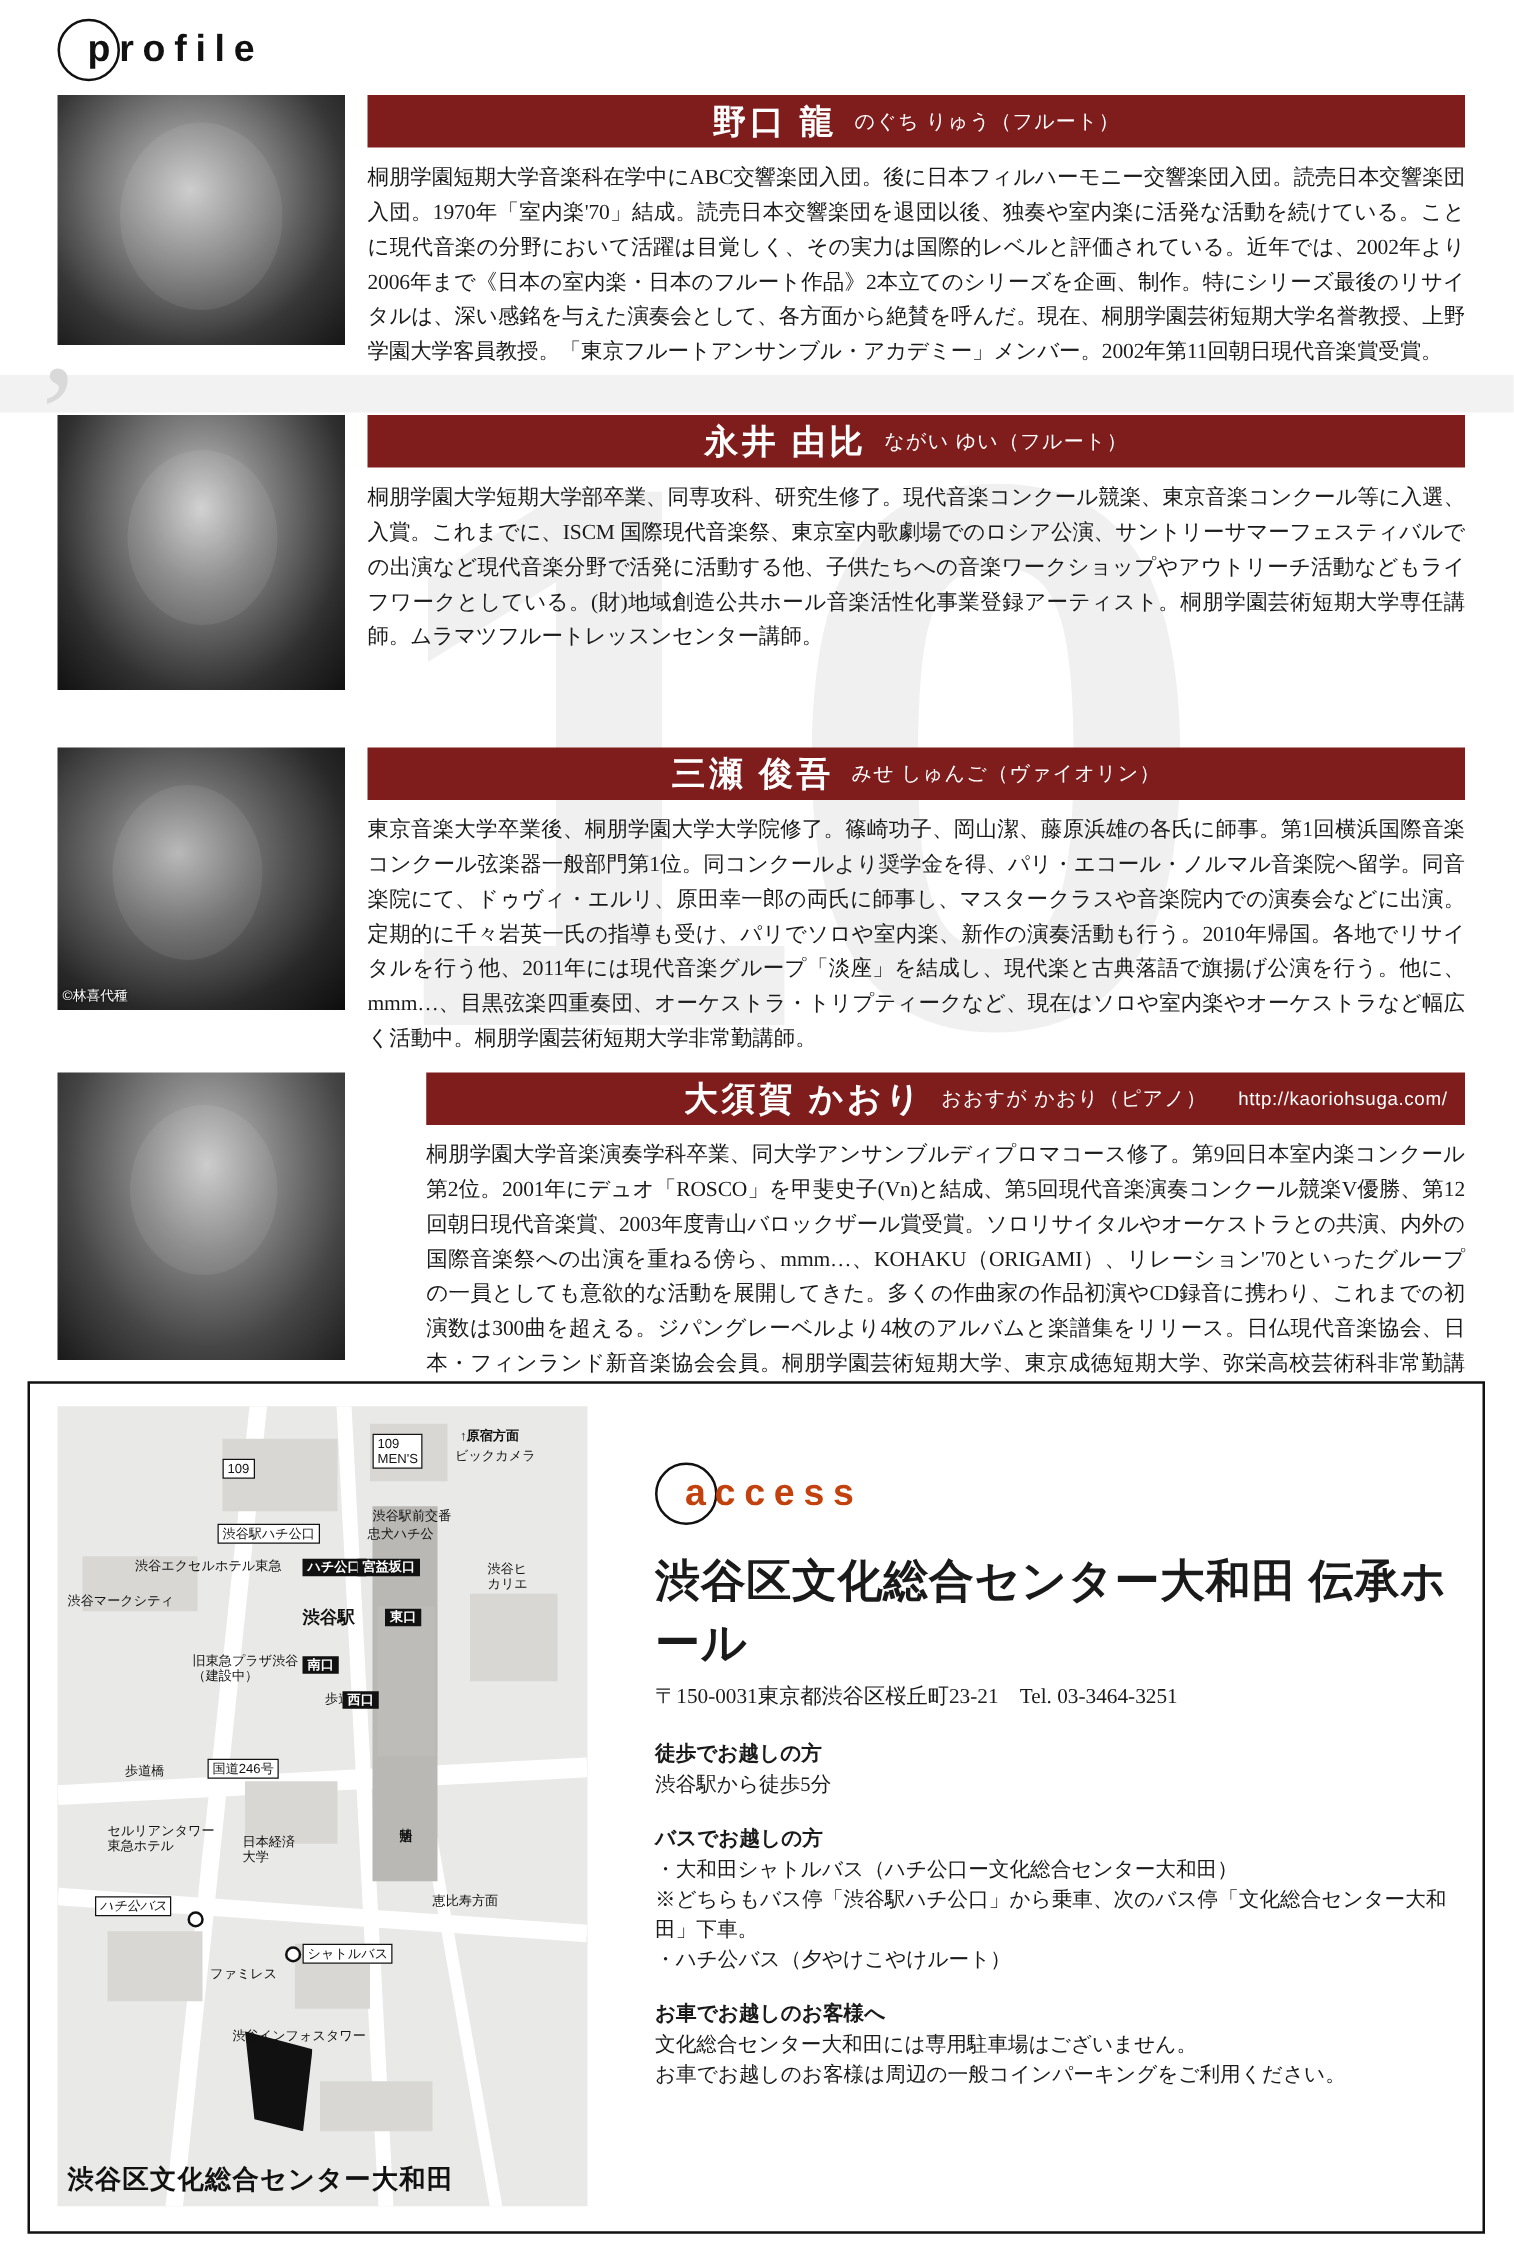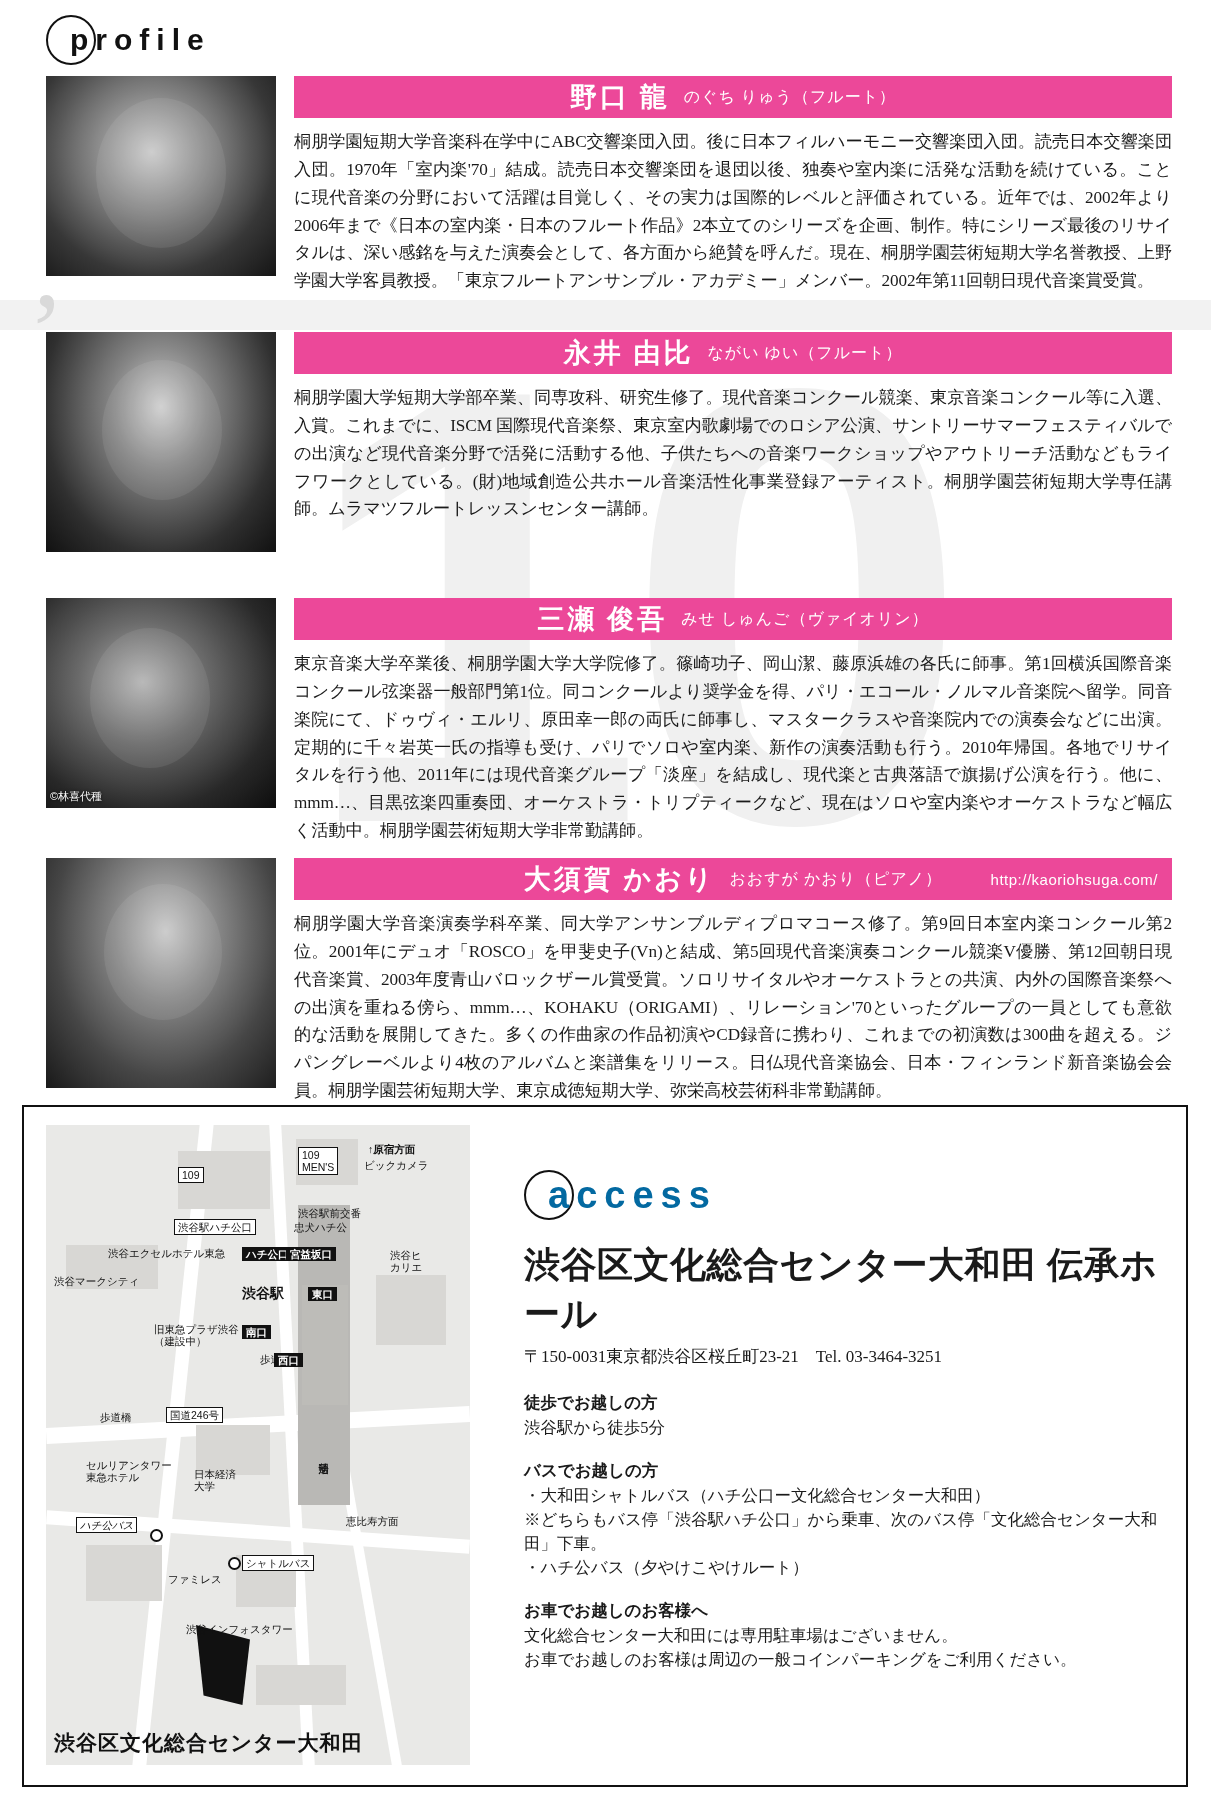--- a/index.html
+++ b/index.html
@@ -101,21 +101,21 @@
     color: #fff;
     font-size: 11px;
     font-family: "Liberation Sans", sans-serif;
     text-shadow: 0 0 3px #000;
   }
   .body {
     flex: 1 1 auto;
     margin-left: 18px;
   }
   .namebar {
-    background: #ec4899;
+    background: #7f1d1d;
     color: #fff;
     height: 42px;
     display: flex;
     align-items: center;
     justify-content: center;
     position: relative;
   }
   .namebar .jp-name {
     font-size: 27px;
     font-weight: 700;
@@ -247,24 +247,24 @@
     margin-bottom: 16px;
   }
   .access-head .ring {
     width: 46px; height: 46px;
     border: 2px solid #111;
     border-radius: 50%;
     margin-right: -26px;
   }
   .access-head .word {
     font-family: "Liberation Sans", sans-serif;
-    font-size: 38px;
+    font-size: 30px;
     font-weight: 700;
     letter-spacing: 7px;
-    color: #0369a1;
+    color: #c2410c;
     position: relative;
     z-index: 3;
   }
   .venue {
     font-size: 36px;
     font-weight: 700;
     letter-spacing: 0.5px;
     margin: 0 0 6px 0;
   }
   .venue-addr {
@@ -335,21 +335,21 @@
     <div class="body">
       <div class="namebar">
         <span class="jp-name">三瀬 俊吾</span>
         <span class="kana">みせ しゅんご（ヴァイオリン）</span>
         <span class="url"></span>
       </div>
       <div class="bio">東京音楽大学卒業後、桐朋学園大学大学院修了。篠崎功子、岡山潔、藤原浜雄の各氏に師事。第1回横浜国際音楽コンクール弦楽器一般部門第1位。同コンクールより奨学金を得、パリ・エコール・ノルマル音楽院へ留学。同音楽院にて、ドゥヴィ・エルリ、原田幸一郎の両氏に師事し、マスタークラスや音楽院内での演奏会などに出演。定期的に千々岩英一氏の指導も受け、パリでソロや室内楽、新作の演奏活動も行う。2010年帰国。各地でリサイタルを行う他、2011年には現代音楽グループ「淡座」を結成し、現代楽と古典落語で旗揚げ公演を行う。他に、mmm…、目黒弦楽四重奏団、オーケストラ・トリプティークなど、現在はソロや室内楽やオーケストラなど幅広く活動中。桐朋学園芸術短期大学非常勤講師。</div>
     </div>
   </div>
 
-  <div class="entry" style="left:46px; top:858px; width:1126px;">
+  <div class="entry" style="left:46px; top:858px; width:1126px;gap:47px;">
     <div class="photo ph4" style="height:230px;">
       <div class="ph-fig" style="left:58px;top:26px;width:118px;height:136px;"></div>
       <span class="credit"></span>
     </div>
     <div class="body">
       <div class="namebar">
         <span class="jp-name">大須賀 かおり</span>
         <span class="kana">おおすが かおり（ピアノ）</span>
         <span class="url">http://kaoriohsuga.com/</span>
       </div>

